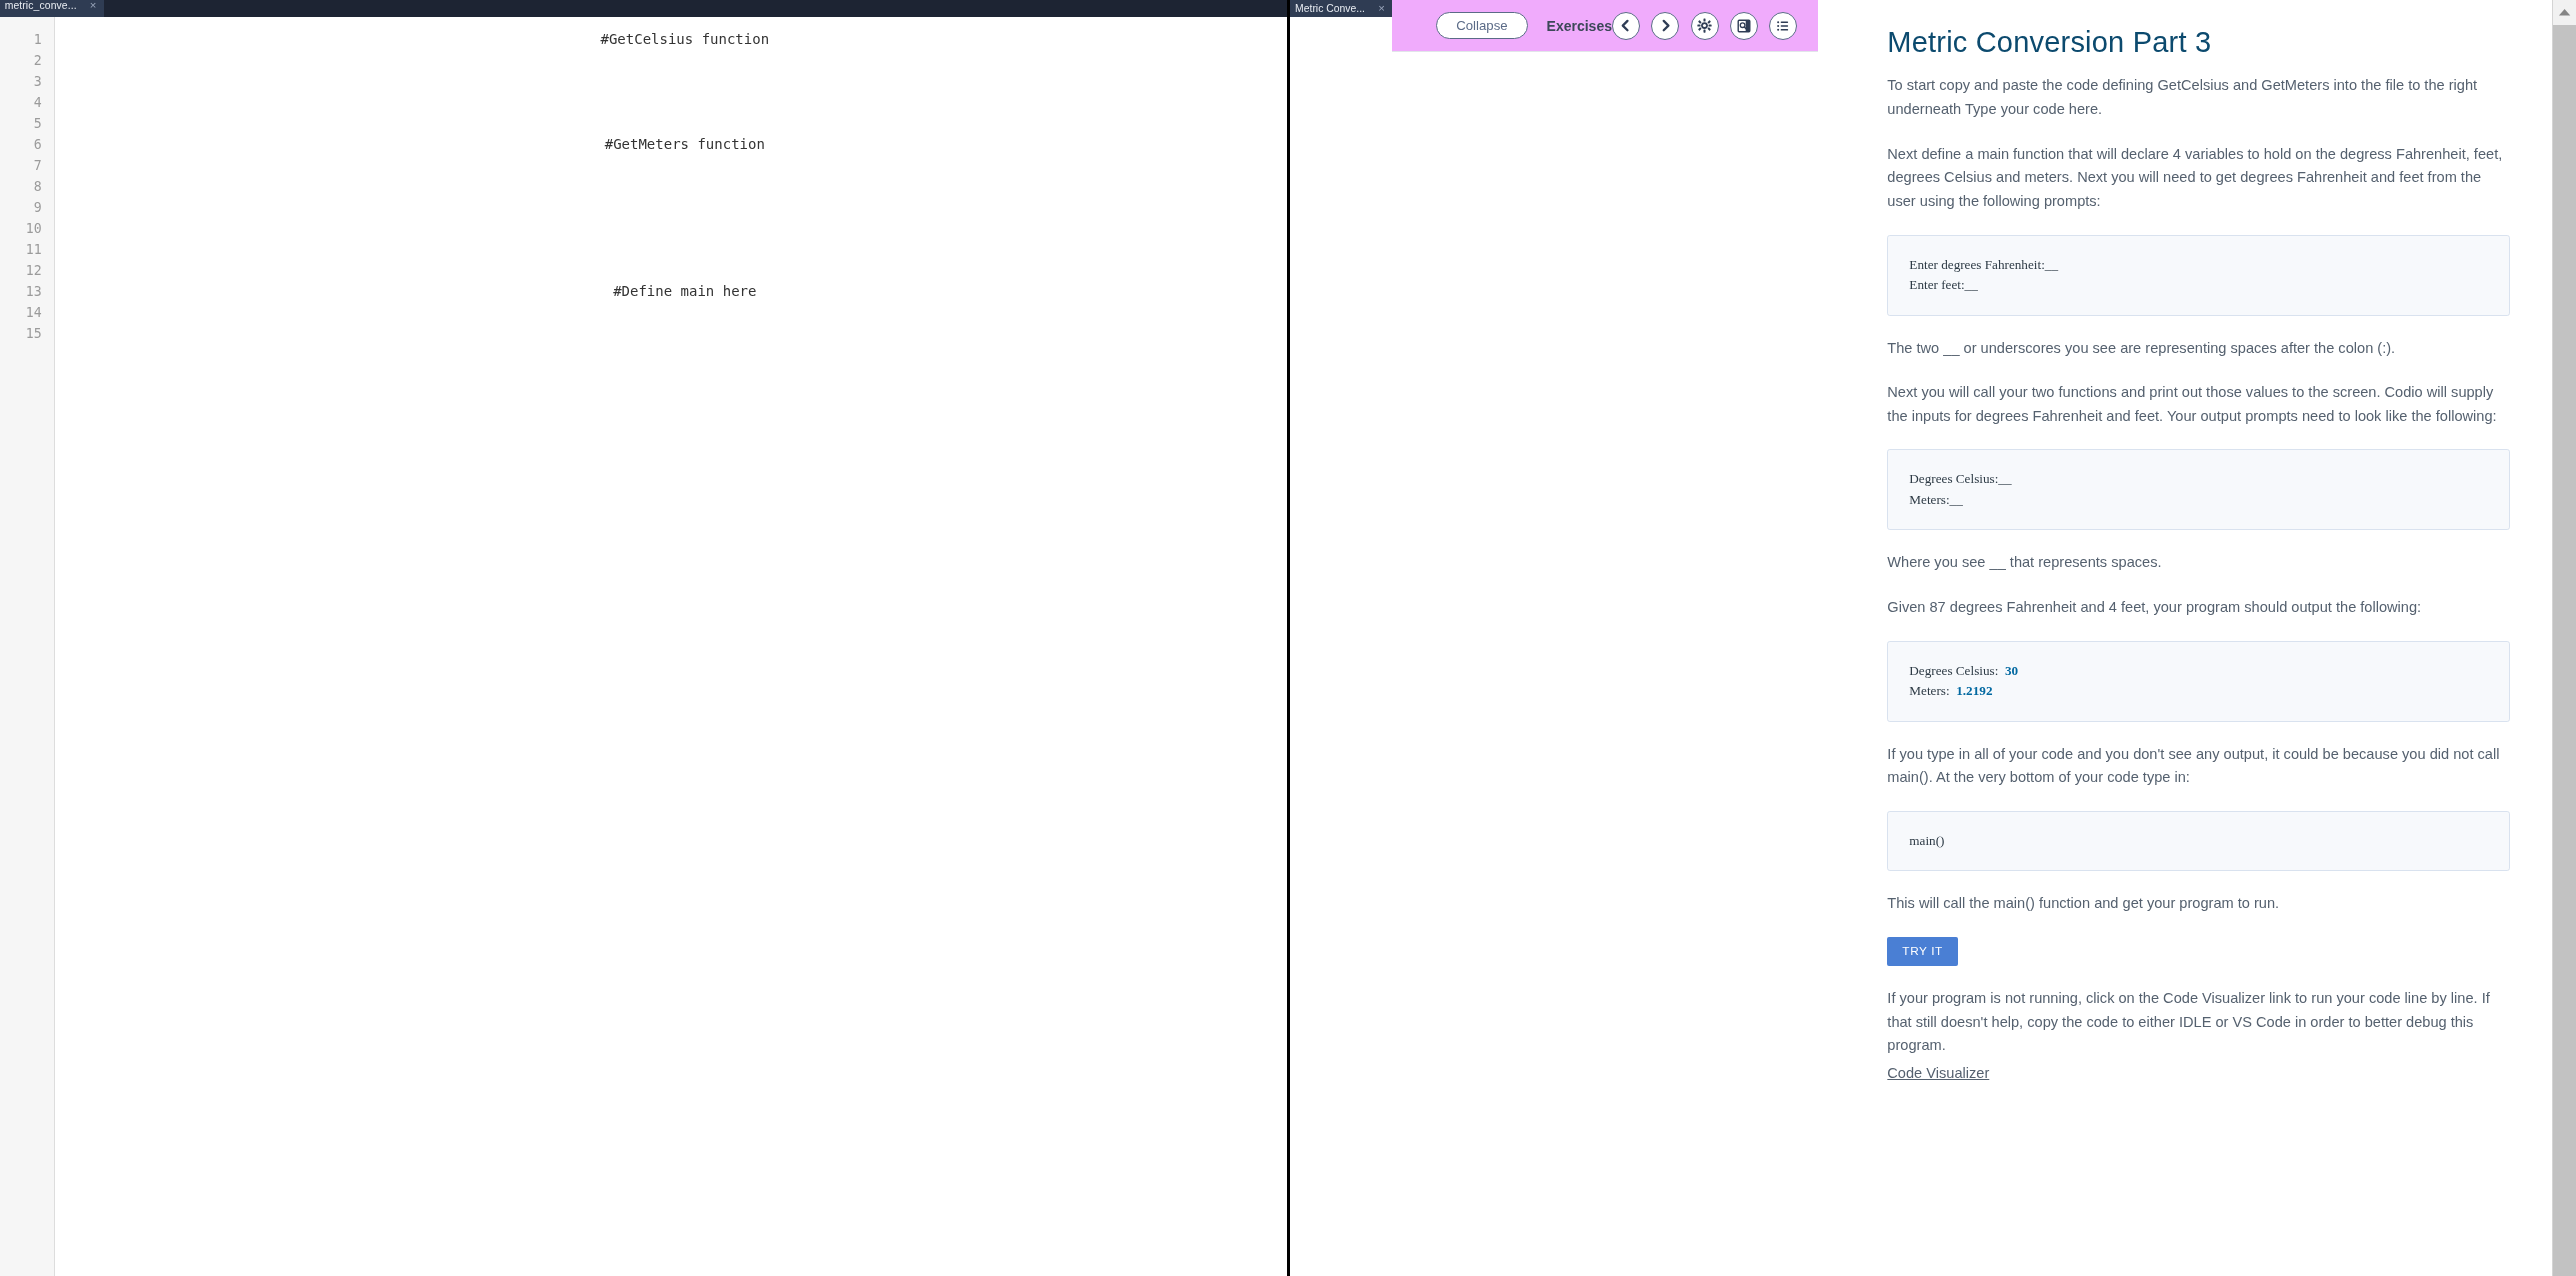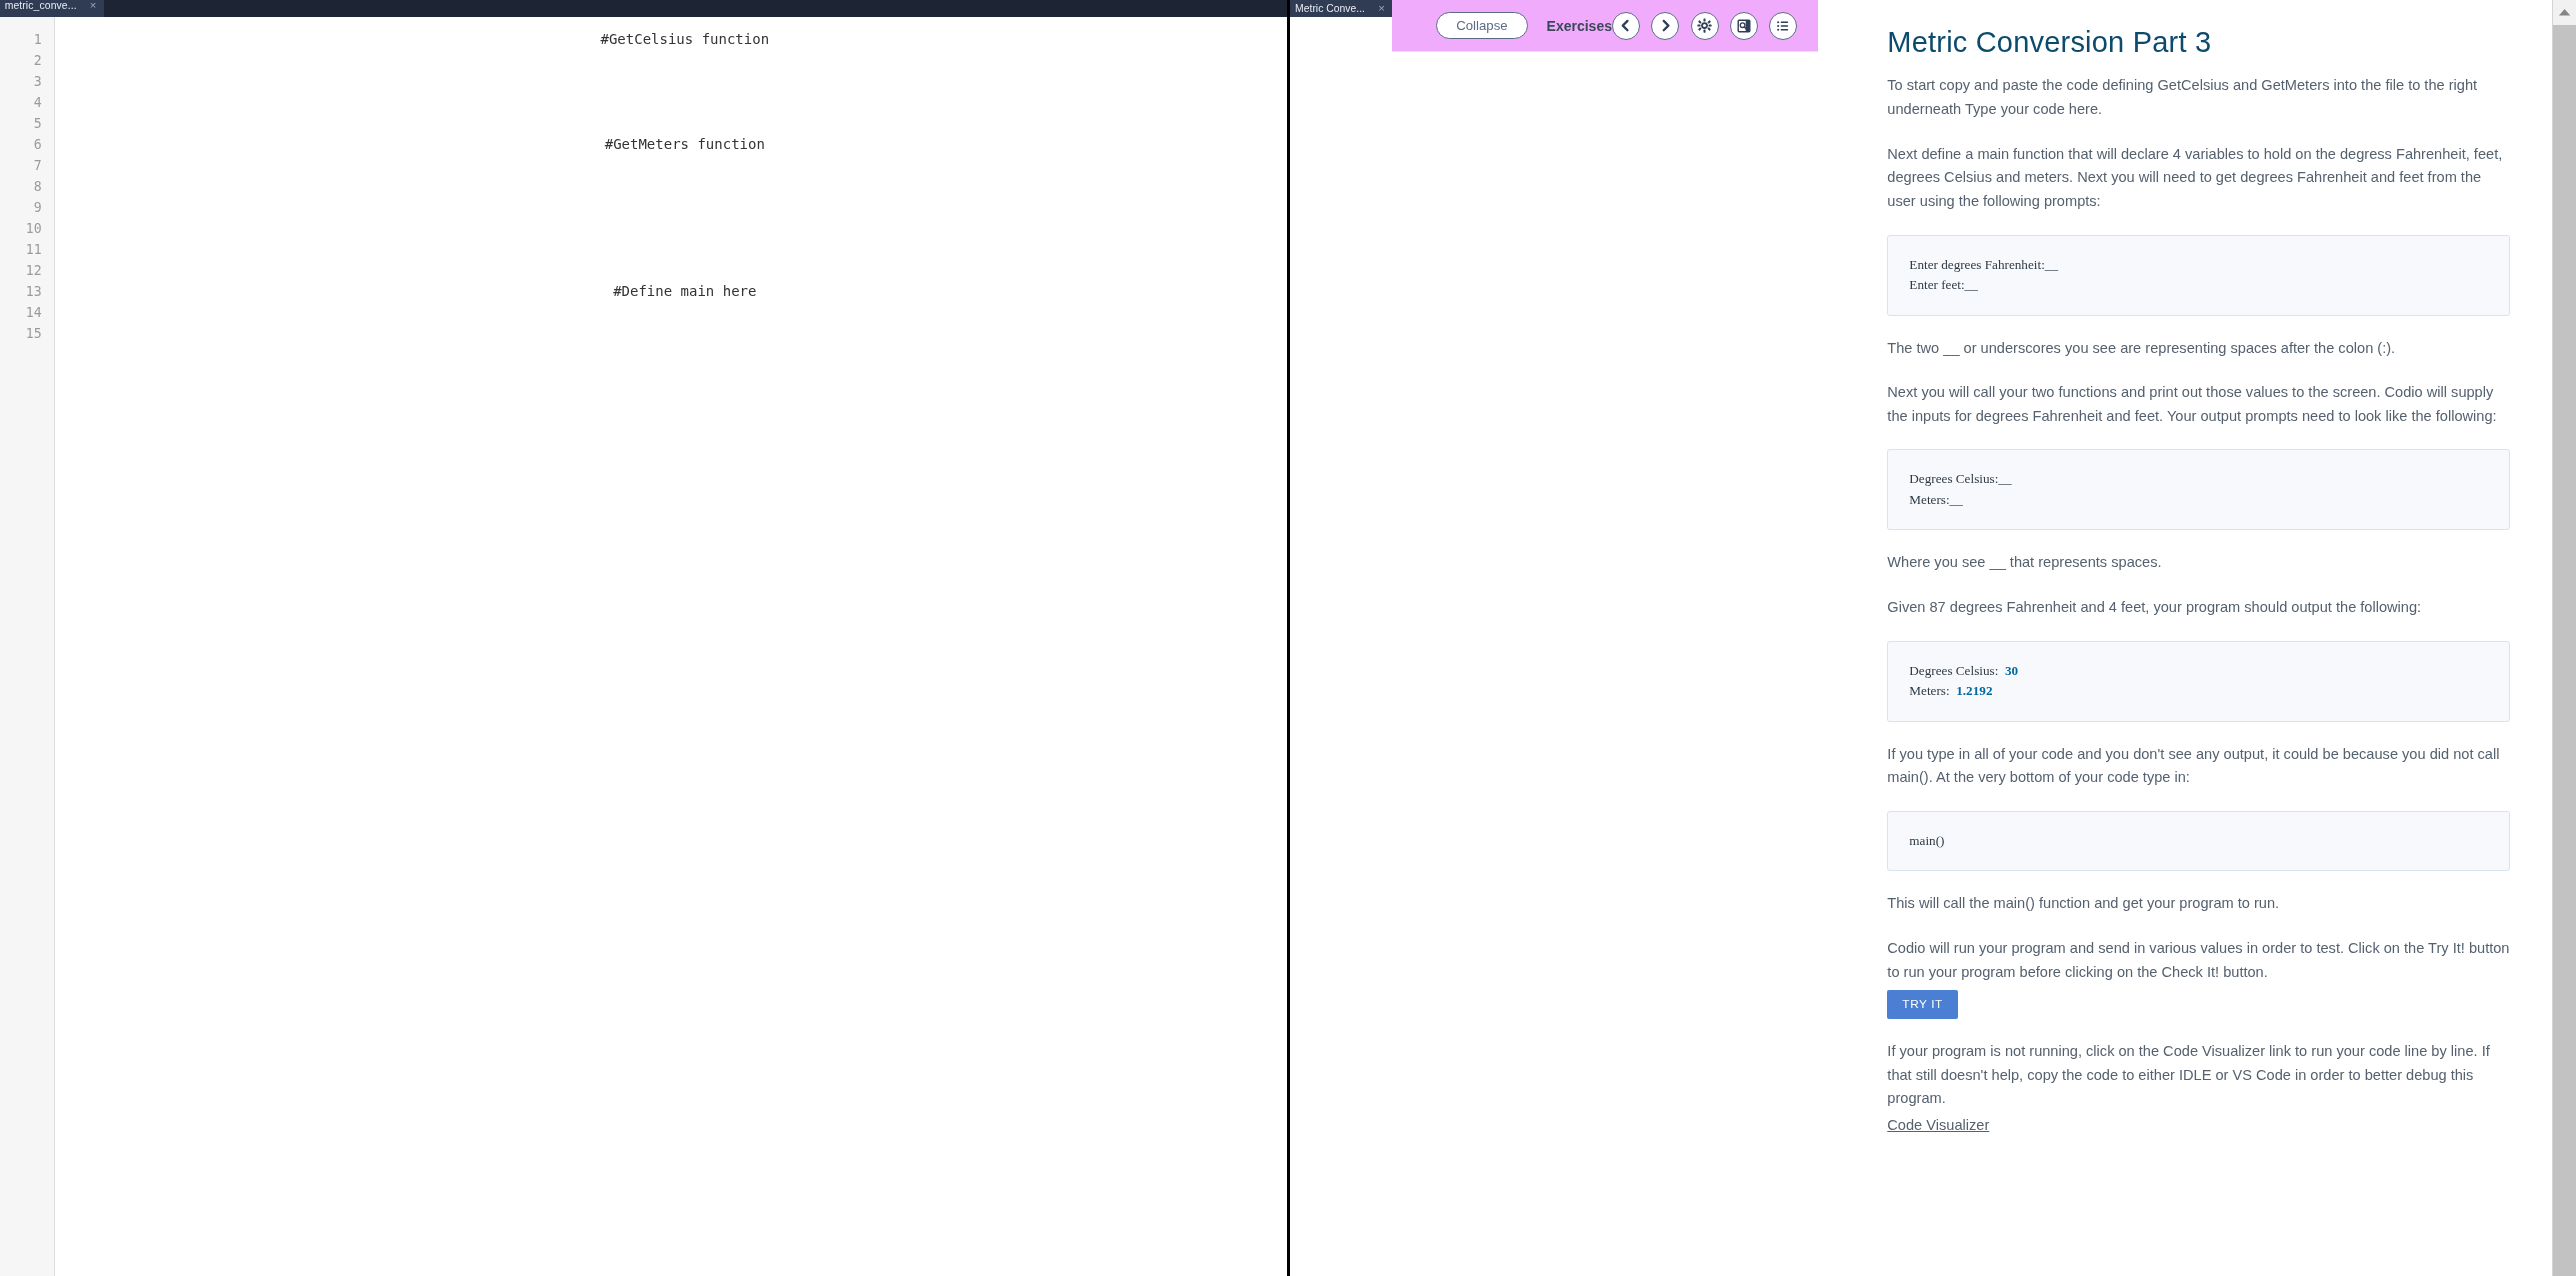--- a/index.html
+++ b/index.html
@@ -416,21 +416,20 @@
             <div class="ln2"><span>Meters:</span>&nbsp;&nbsp;<span class="g-val">1.2192</span></div>
           </div>
 
           <p class="g-p">If you type in all of your code and you don't see any output, it could be because you did not call main(). At the very bottom of your code type in:</p>
 
           <div class="g-code">
             <div class="ln2">main()</div>
           </div>
 
           <p class="g-p">This will call the main() function and get your program to run.</p>
-          <p class="g-p p-tight">Codio will run your program and send in various values in order to test. Click on the Try It! button to run your program before clicking on the Check It! button.</p>
 
           <button class="tryit-btn">TRY IT</button>
 
           <p class="g-p p-tight">If your program is not running, click on the Code Visualizer link to run your code line by line. If that still doesn't help, copy the code to either IDLE or VS Code in order to better debug this program.</p>
           <a class="g-link">Code Visualizer</a>
 
         </div>
       </div>
 
       <div class="v-scrollbar">

